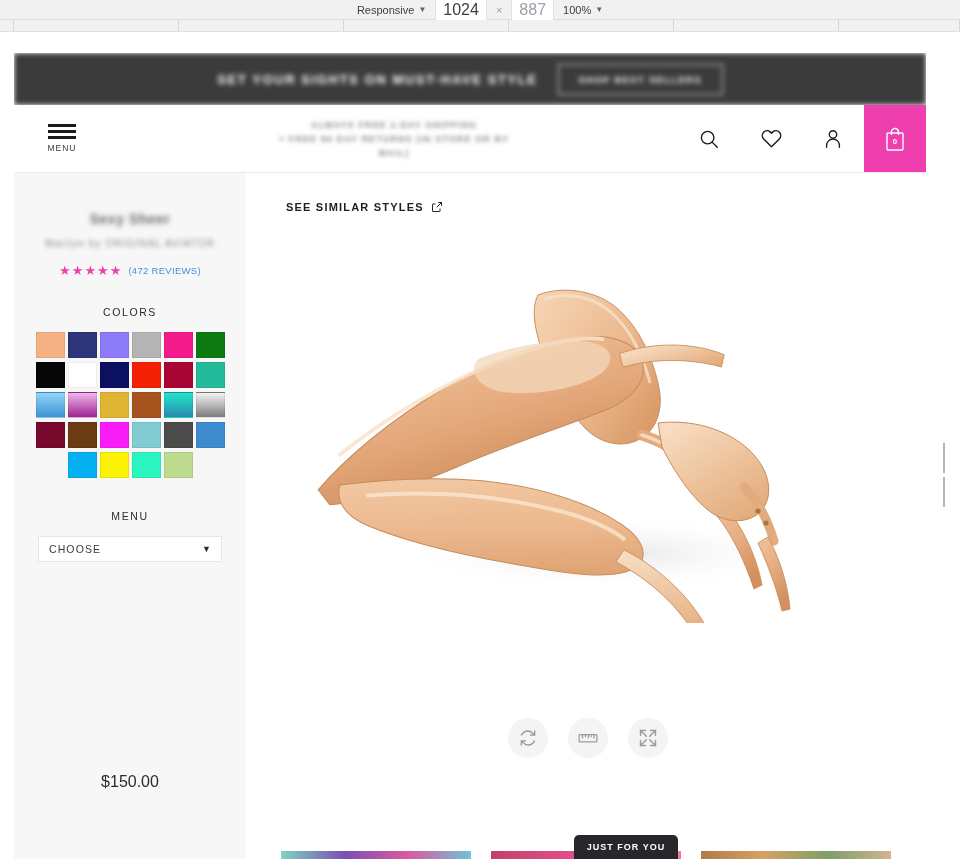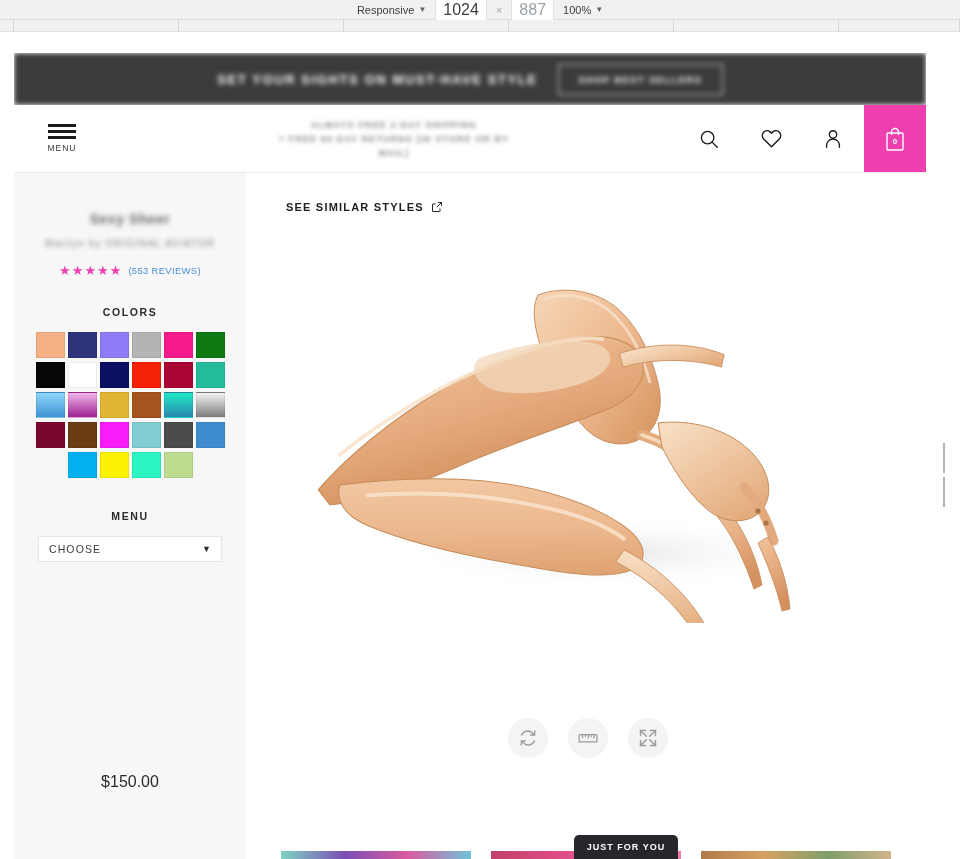--- a/index.html
+++ b/index.html
@@ -117,21 +117,21 @@
   }
   #product-subtitle {
     font-size: 10px; color: #8e8e8e; letter-spacing: 1.1px;
     filter: blur(2.3px); margin-bottom: 14px;
   }
   #rating-row { display: flex; align-items: center; gap: 6px; margin-bottom: 28px; }
   #rating-row .stars { color: #ef3fae; font-size: 13px; letter-spacing: 1px; }
   #rating-row .reviews { color: #4a90d9; font-size: 9.5px; letter-spacing: .3px; }
 
   .section-label {
-    font-size: 10.5px; font-weight: 700; letter-spacing: 1.6px;
+    font-size: 10.5px; font-weight: 400; letter-spacing: 1.6px;
     color: #2b2b2b; margin-bottom: 14px; text-align: center;
   }
 
   #color-grid {
     display: grid; grid-template-columns: repeat(6, 29px);
     gap: 4px 3px; margin-bottom: 32px;
   }
   .swatch {
     width: 29px; height: 26px; cursor: pointer;
     border: 1px solid rgba(0,0,0,0.07);
@@ -288,21 +288,21 @@
 
   <div id="page-body">
 
     <div id="product-panel">
 
       <div id="product-title">Sexy Sheer</div>
       <div id="product-subtitle">Marilyn by ORIGINAL AVIATOR</div>
 
       <div id="rating-row">
         <span class="stars">★★★★★</span>
-        <span class="reviews">(553 REVIEWS)</span>
+        <span class="reviews">(472 REVIEWS)</span>
       </div>
 
       <div class="section-label">COLORS</div>
       <div id="color-grid">
           <div class="swatch" style="background: rgb(245, 177, 131);"></div>
           <div class="swatch" style="background: rgb(45, 52, 121);"></div>
           <div class="swatch" style="background: rgb(141, 123, 247);"></div>
           <div class="swatch" style="background: rgb(180, 180, 180);"></div>
           <div class="swatch" style="background: rgb(245, 26, 140);"></div>
           <div class="swatch" style="background: rgb(13, 122, 18);"></div>

